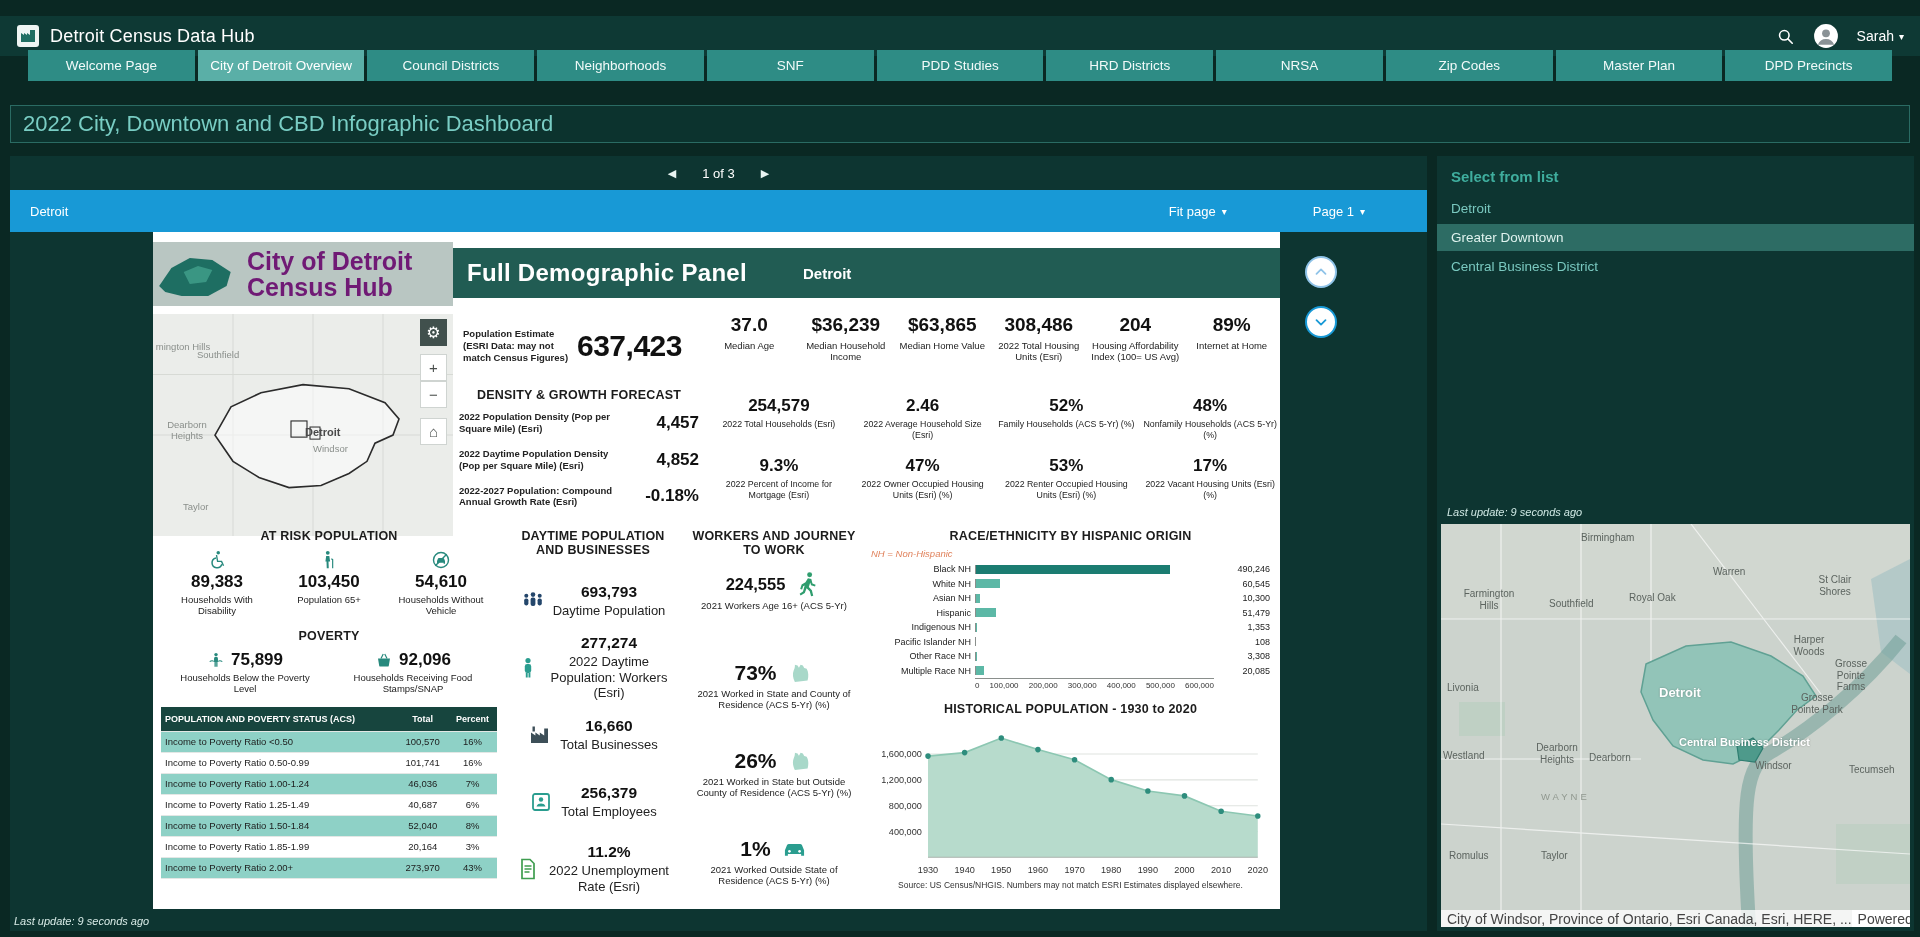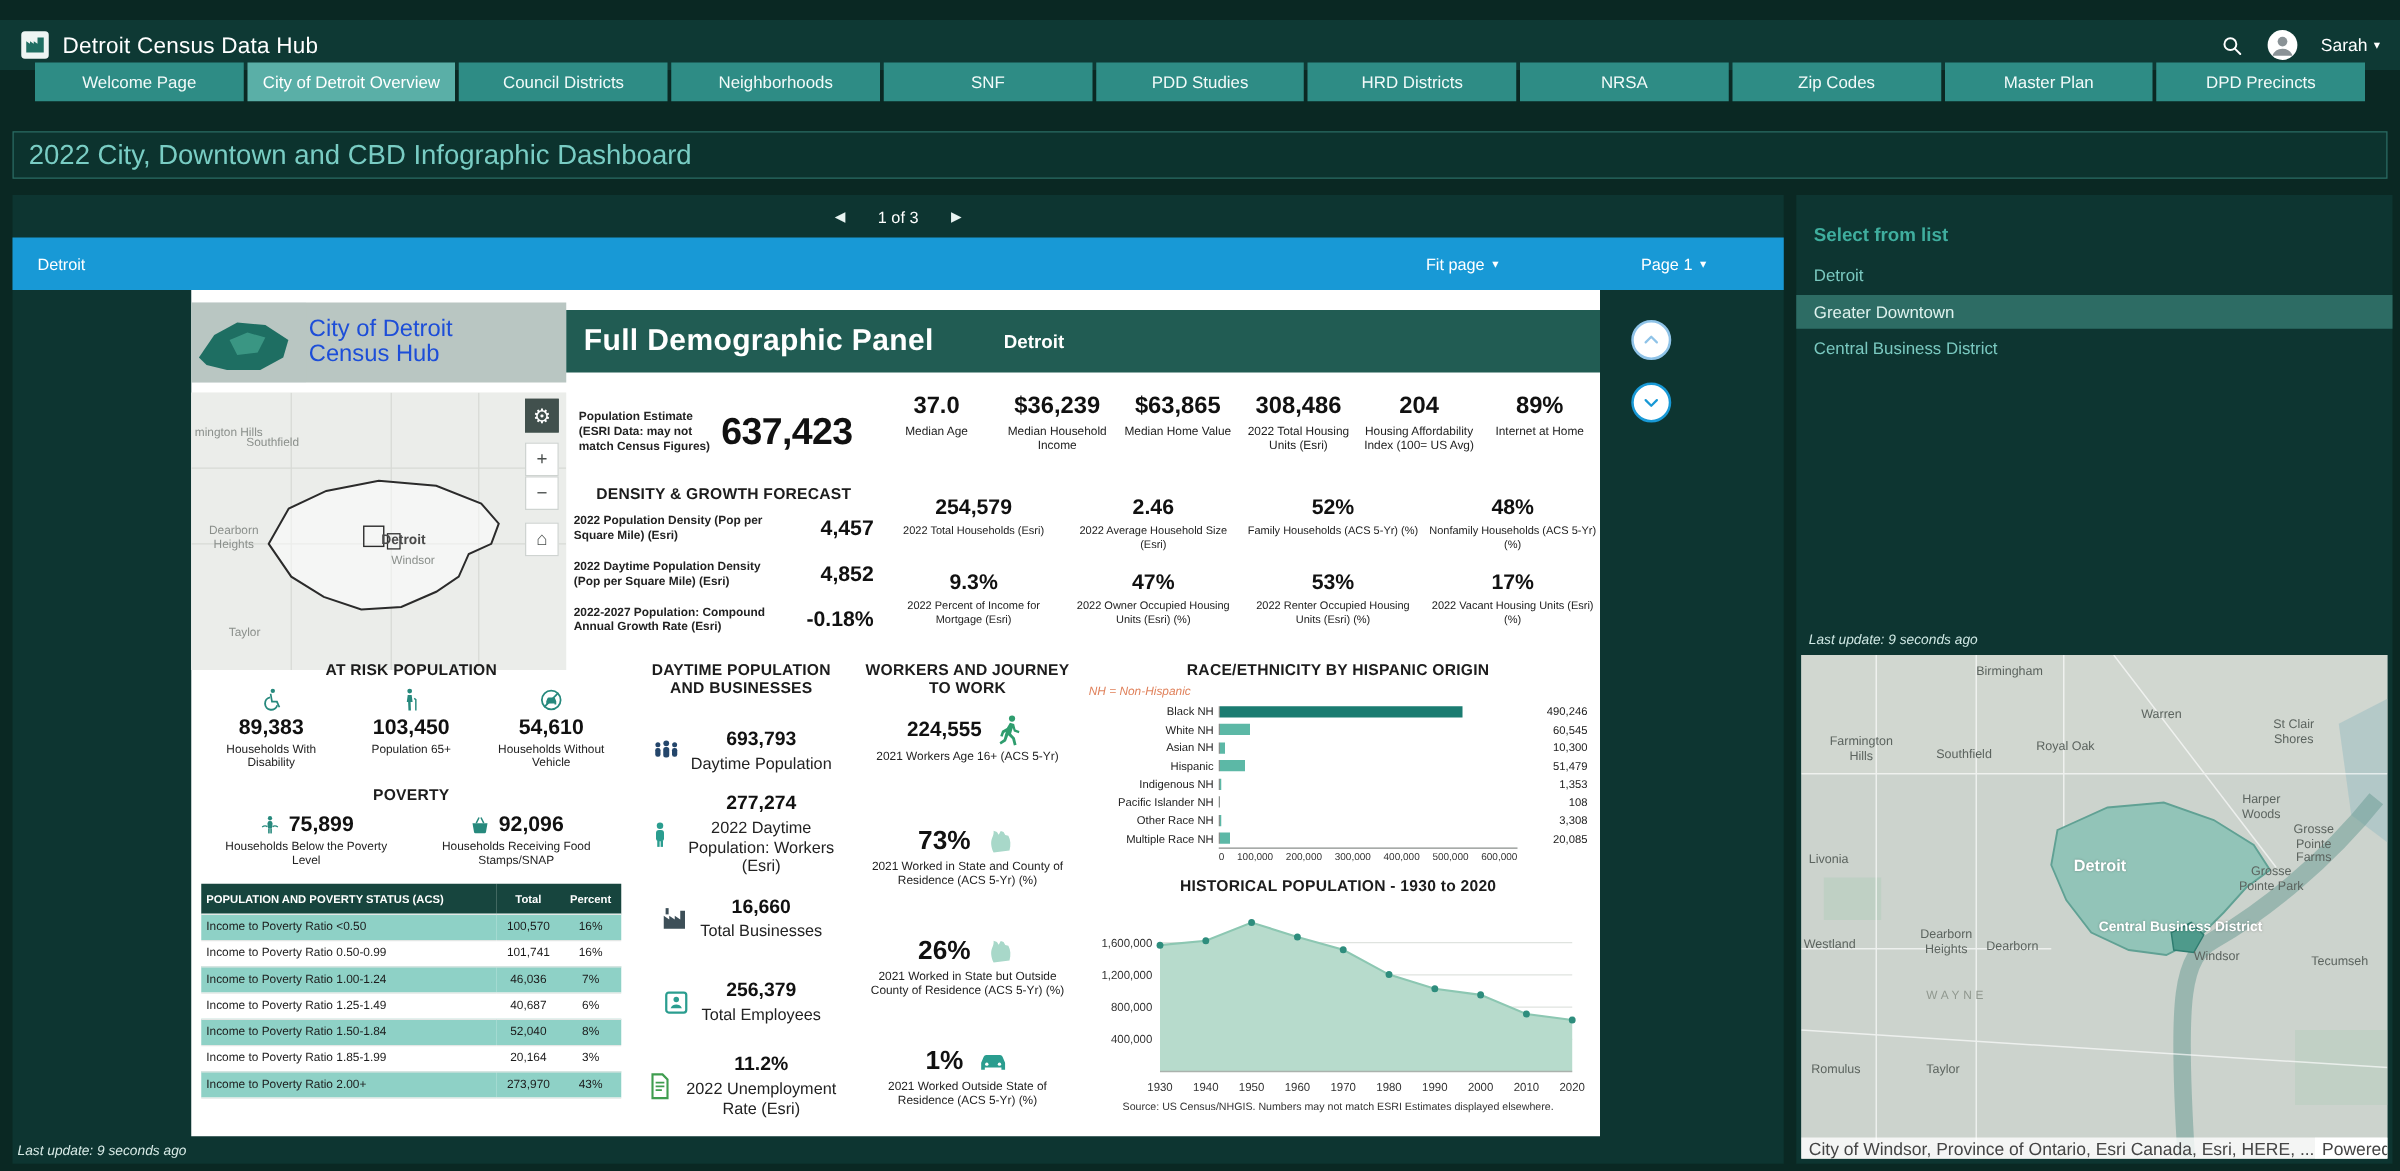--- a/index.html
+++ b/index.html
@@ -25,35 +25,35 @@
 .tab.active{background:var(--accent-teal-light,#5aafa7);color:#fff}
 
 
 .page-title-bar{position:absolute;top:105px;left:10px;width:1900px;height:38px;background:#0c332e;border:1px solid #2a6b63;display:flex;align-items:center;padding:0 12px;color:#79cdc4;font-size:22px;font-weight:400}
 
 
 .main-widget{position:absolute;top:156px;left:10px;width:1417px;height:775px;background:var(--widget-bg,#0d3531);display:flex;flex-direction:column}
 .pager-bar{height:34px;display:flex;align-items:center;justify-content:center;gap:26px;font-size:13px}
 .pg-arrow{cursor:pointer;font-size:11px;color:#e8f4f2}
 .blue-bar{height:42px;background:var(--blue,#1899d6);display:flex;align-items:center;padding:0 20px;font-size:13px}
-.bb-right{margin-left:auto;display:flex;gap:114px;padding-right:42px}
+.bb-right{margin-left:auto;display:flex;gap:86px;padding-right:42px}
 .bb-item{display:flex;align-items:center;gap:6px;cursor:pointer}
 .viewer-body{flex:1;position:relative}
 .scroll-btn{position:absolute;left:1295px;width:32px;height:32px;border-radius:50%;background:#fff;display:flex;align-items:center;justify-content:center;cursor:pointer}
 .scroll-btn.up{top:24px;border:2px solid #8fc3e8;color:#8fc3e8}
 .scroll-btn.down{top:74px;border:2px solid var(--blue,#1899d6);color:var(--blue,#1899d6)}
 .scroll-btn svg{width:18px;height:18px}
 .last-update{position:absolute;left:4px;bottom:4px;font-size:11px;font-style:italic;color:#d8ebe7}
 
 
 .info-panel{position:absolute;left:143px;top:0;width:1127px;height:677px;background:#fff;color:#222}
 .p-map-col{position:absolute;left:0;top:10px;width:300px}
 .logo-block{height:64px;background:#b9c6c2;display:flex;align-items:center;overflow:hidden}
 .logo-block svg.blob{width:92px;height:64px;display:block;flex:none}
-.logo-text{font-size:19px;font-weight:400;color:#1d4ed8;line-height:1.05;padding-left:2px}
+.logo-text{font-size:25px;font-weight:700;color:#701a75;line-height:1.05;padding-left:2px}
 .p-map{position:relative;height:222px;margin-top:8px;background:#ebedea;overflow:hidden}
 .p-map>svg{position:absolute;inset:0;width:100%;height:100%}
 .map-ctrl{position:absolute;width:27px;height:27px;background:#fff;border:1px solid #cfd4d1;color:#4a4f4d;display:flex;align-items:center;justify-content:center;font-size:15px;cursor:pointer;right:6px}
 .map-ctrl.gear{top:5px;background:#41504d;color:#fff;font-size:16px;border-color:#41504d}
 .map-ctrl.zin{top:40px}
 .map-ctrl.zout{top:67px}
 .map-ctrl.home{top:104px}
 .p-map .maplab{color:#8a8f8b;font-size:9.5px}
 .p-map .maplab.city{color:#4a4a4a;font-weight:700;font-size:11px}
 
@@ -134,21 +134,21 @@
 .bbar.b0{background:var(--bar-dark,#1b7c71)}
 .bval{width:56px;text-align:right;font-size:9px;color:#222}
 .race-xaxis{display:flex;justify-content:space-between;margin:0 56px 0 104px;border-top:1px solid #8a8f8c;padding-top:2px;font-size:8px;color:#333}
 .sec-h.hist-h{margin-top:12px}
 #hist-svg{width:100%;height:158px;margin-top:4px}
 #hist-svg .ax{font-size:9px;fill:#333;font-family:"Liberation Sans",sans-serif}
 .src-note{font-size:8.5px;color:#333;text-align:center;margin-top:2px}
 
 
 .sidebar{position:absolute;top:156px;left:1437px;width:477px;height:775px;background:var(--widget-bg,#0d3531)}
-.sb-title{padding:24px 14px 10px;font-size:15px;font-weight:700;color:#3fae9e}
+.sb-title{padding:12px 14px 10px;font-size:15px;font-weight:700;color:#3fae9e}
 .region-item{padding:6px 14px;font-size:13.5px;color:#7ac9c0;cursor:pointer;margin-bottom:2px}
 .region-item.selected{background:#2d6c64;color:#dff2ee}
 .sb-update{position:absolute;left:10px;top:350px;font-size:11px;font-style:italic;color:#cfe8e4}
 .sb-map{position:absolute;left:4px;right:4px;top:368px;bottom:4px;background:#ccd3cd;overflow:hidden;cursor:grab}
 .sb-map>svg{position:absolute;inset:0;width:100%;height:100%}
 .map-labels{position:absolute;inset:0}
 .maplab{position:absolute;font-size:10px;color:#5c645f;white-space:nowrap;line-height:1.15}
 .maplab.wrap{white-space:normal;width:56px;text-align:center}
 .maplab.big{color:#fff;font-weight:700;font-size:13px;text-shadow:0 0 2px rgba(0,0,0,.3)}
 .maplab.med{color:#fff;font-weight:700;font-size:11px;text-shadow:0 0 2px rgba(0,0,0,.3)}

